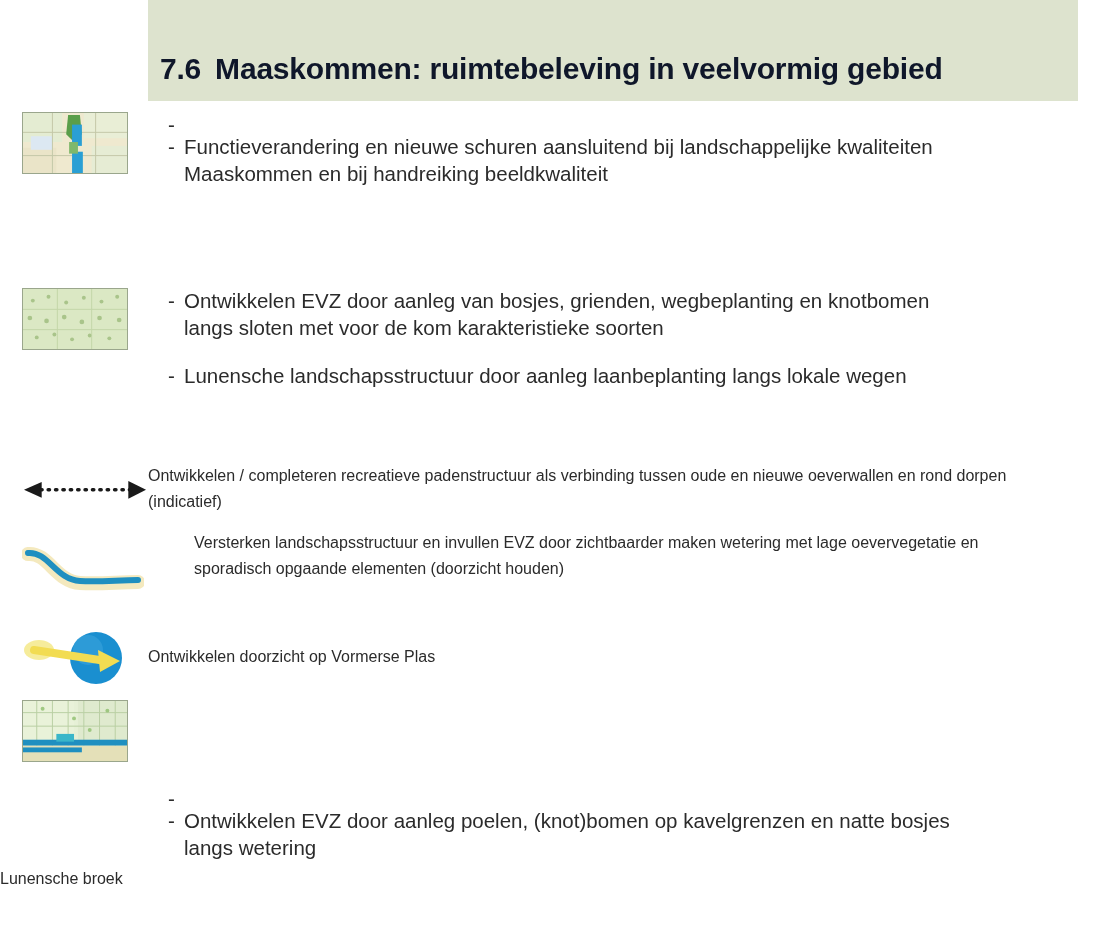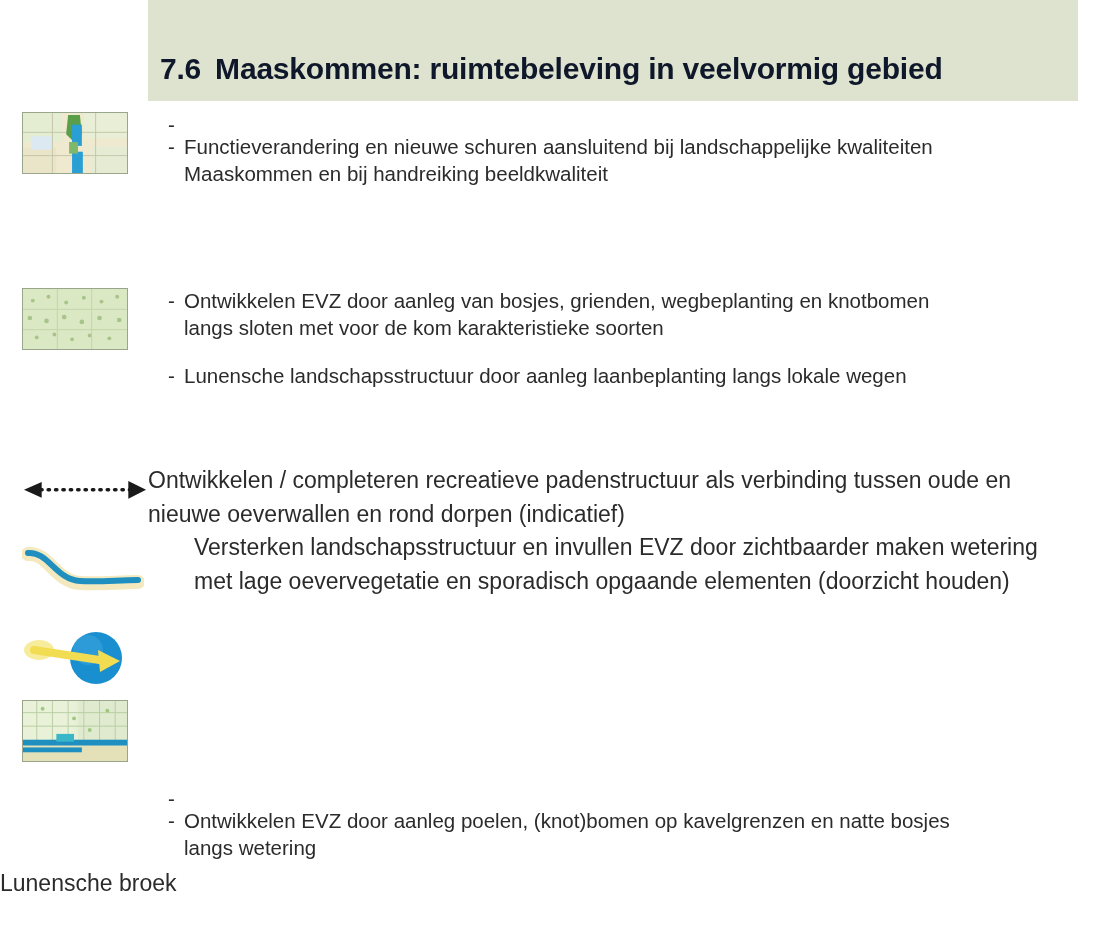--- a/index.html
+++ b/index.html
@@ -41,22 +41,22 @@
   }
   .icon-cell {
     width: 148px;
     flex: 0 0 148px;
     display: flex;
     justify-content: flex-start;
     padding-left: 22px;
   }
   .text-cell {
     flex: 1 1 auto;
-    font-size: 23px;
-    line-height: 34px;
+    font-size: 16px;
+    line-height: 26px;
     color: #2b2b2b;
   }
 
   
   .bullets {
     position: absolute;
     left: 168px;
     width: 790px;
   }
   .bullet {
@@ -213,20 +213,21 @@
     <div class="circle-icon">
       <svg viewBox="0 0 124 58">
         <ellipse cx="17" cy="22" rx="15" ry="10" fill="#f5e98a" opacity="0.85"></ellipse>
         <circle cx="74" cy="30" r="26" fill="#1a8fd0"></circle>
         <circle cx="66" cy="22" r="15" fill="#3aa3dc" opacity="0.6"></circle>
         <path d="M12 22 L84 33" stroke="#f2dc52" stroke-width="8" fill="none" stroke-linecap="round"></path>
         <path d="M98 33 L76 22 L78 44 Z" fill="#f2dc52"></path>
       </svg>
     </div>
   </div>
+  <div class="text-cell" style="padding-top:16px;">Ontwikkelen doorzicht op Vormerse Plas</div>
 </div>
 
 <div class="row" style="left:0px; top:700px; width:1103px;flex-direction:column;">
   <div class="icon-cell">
     <div class="thumb">
       <svg viewBox="0 0 106 62" preserveAspectRatio="none">
         <rect x="0" y="0" width="106" height="62" fill="#e6f0d6"></rect>
         <rect x="0" y="0" width="52" height="44" fill="#e9f2d9"></rect>
         <rect x="56" y="0" width="50" height="42" fill="#dfeace"></rect>
         <rect x="0" y="46" width="106" height="16" fill="#e4e0b8"></rect>

